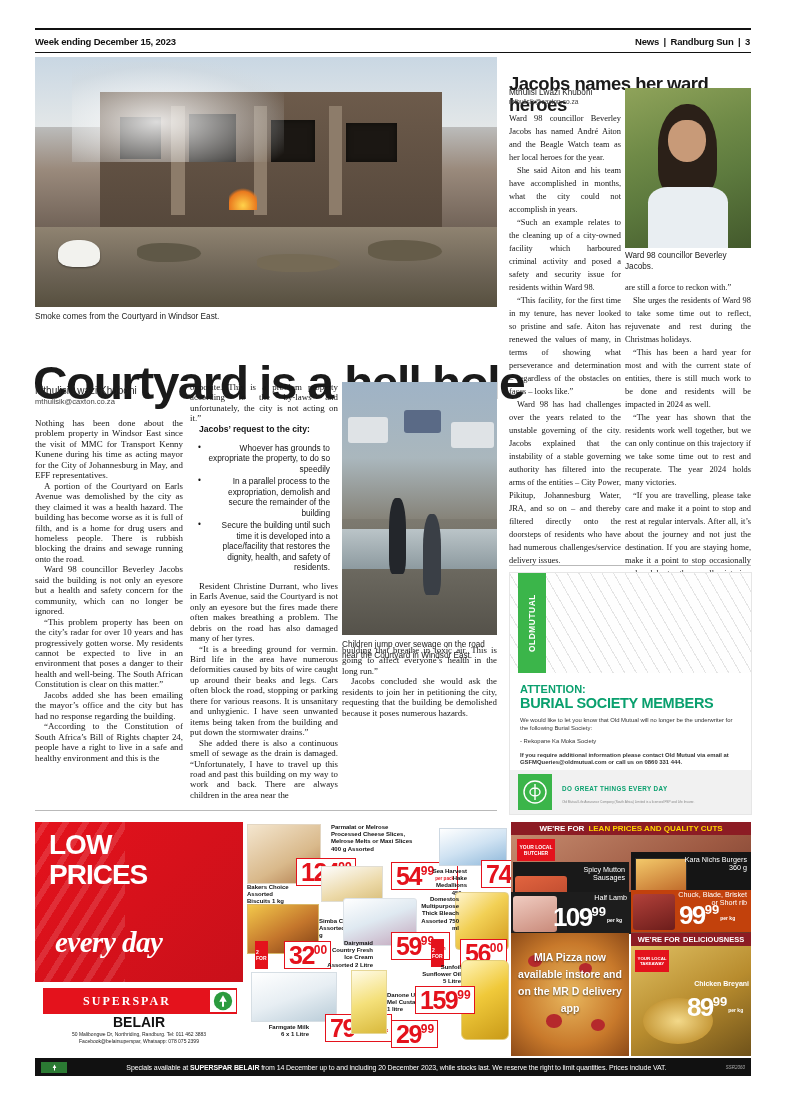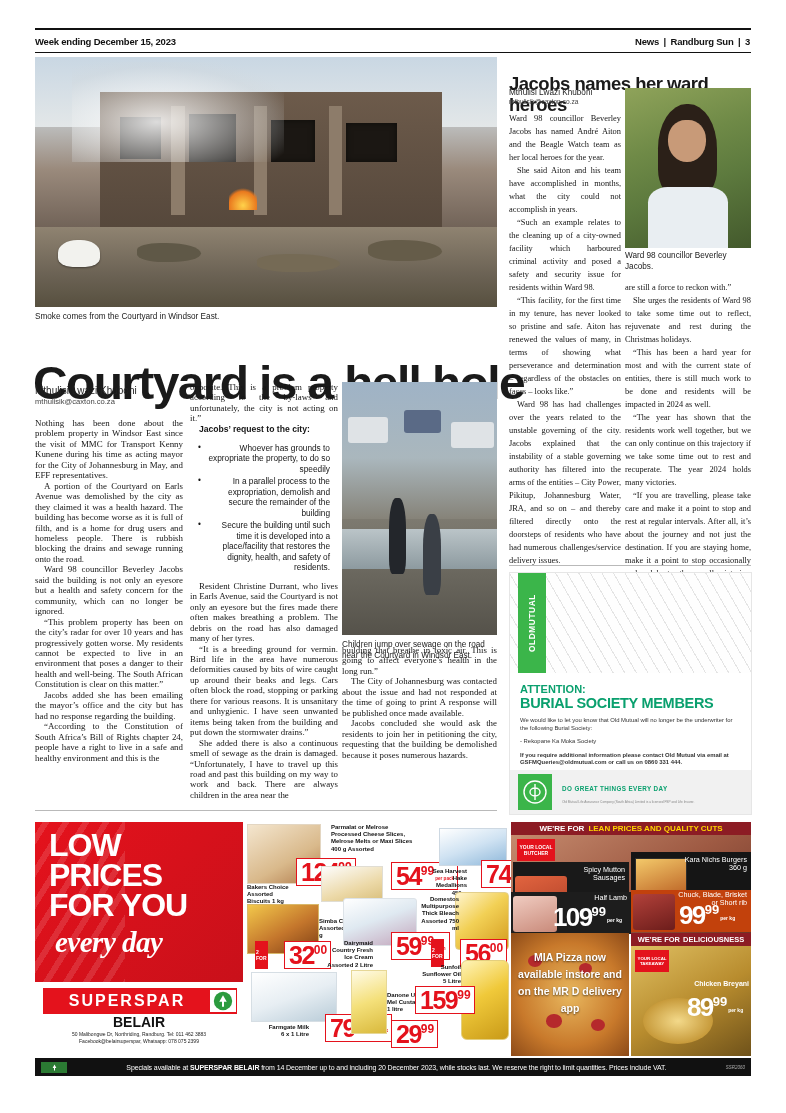--- a/index.html
+++ b/index.html
@@ -172,29 +172,29 @@
   
   .spar{position:absolute;left:35px;top:822px;width:716px;height:258px;
         background:#fff;overflow:hidden;}
   .spar-left{position:absolute;left:0;top:0;width:208px;height:234px;background:#fff;}
   .spar-red{position:relative;width:208px;height:160px;
     background:linear-gradient(135deg,#e4121c 0%,#c9101a 100%);overflow:hidden;}
   .spar-red:before{content:"";position:absolute;left:-60px;top:-20px;width:150px;height:220px;
     background:repeating-linear-gradient(-58deg, rgba(255,255,255,.12) 0 6px, rgba(255,255,255,0) 6px 17px);}
   .spar-lowtxt{position:absolute;left:14px;top:8px;width:190px;
     font-family:"Liberation Sans", sans-serif;font-weight:bold;color:#fff;
-    font-size:32px;line-height:30px;letter-spacing:-1px;}
+    font-size:28px;line-height:30px;letter-spacing:-1px;}
   .spar-every{position:absolute;left:20px;top:104px;
     font-family:"Liberation Serif", serif;font-style:italic;font-weight:bold;
     color:#fff;font-size:29px;letter-spacing:-0.5px;}
   .spar-logo{position:absolute;left:8px;top:166px;width:192px;height:24px;
     background:#e4121c;border:1.5px solid #e4121c;display:flex;align-items:center;}
   .spar-logo .word{flex:1;height:100%;display:flex;align-items:center;justify-content:center;
-    font-family:Liberation Sans, sans-serif;font-weight:bold;color:#fff;
-    font-size:16px;letter-spacing:2px;}
+    font-family:Liberation Serif, serif;font-weight:bold;color:#fff;
+    font-size:12px;letter-spacing:2px;}
   .spar-logo .tree{width:26px;height:22px;background:#fff;display:flex;align-items:center;justify-content:center;}
   .spar-logo .tree svg{width:20px;height:20px;}
   .spar-belair{position:absolute;left:8px;top:192px;width:192px;text-align:center;
     font-family:"Liberation Sans", sans-serif;font-weight:bold;font-size:14px;color:#111;}
   .spar-addr{position:absolute;left:4px;top:209px;width:200px;text-align:center;
     font-family:"Liberation Sans", sans-serif;font-size:5px;line-height:7px;color:#222;}
 
   .spar-mid{position:absolute;left:212px;top:0;width:260px;height:234px;background:#fff;}
   .spar-right{position:absolute;left:476px;top:0;width:240px;height:234px;overflow:hidden;}
 
@@ -332,21 +332,20 @@
     <div class="mid-car" style="left:70%;top:16%;width:28%;height:10%;"></div>
     <div class="mid-road"></div>
     <div class="mid-water"></div>
     <div class="mid-kid" style="left:30%;top:46%;width:11%;height:30%;"></div>
     <div class="mid-kid" style="left:52%;top:52%;width:12%;height:32%;background:#3a3f46;"></div>
   </div>
   <div class="caption cap-mid">Children jump over sewage on the road near the Courtyard in Windsor East.</div>
 
   <div class="col c3">
     <p class="noind">building that breathe in toxic air. This is going to affect everyone’s health in the long run.”</p>
-    <p>The City of Johannesburg was contacted about the issue and had not responded at the time of going to print A response will be published once made available.</p>
     <p>Jacobs concluded she would ask the residents to join her in petitioning the city, requesting that the building be demolished because it poses numerous hazards.</p>
   </div>
 
   <div class="hr-left"></div>
   <div class="hr-right"></div>
 
   <h2 class="side-head">Jacobs names her ward heroes</h2>
   <div class="side-by">
     <div class="name">Mthulisi Lwazi Khuboni</div>
     <div class="mail">mthulisik@caxton.co.za</div>
@@ -401,21 +400,20 @@
   </div>
   <div class="vstrip"></div>
 
   <div class="spar">
 
     <div class="spar-left">
       <div class="spar-red">
         <div class="spar-lowtxt">
           <div>LOW</div>
           <div>PRICES</div>
-          <div>FOR YOU</div>
         </div>
         <div class="spar-every">every day</div>
       </div>
       <div class="spar-logo">
         <div class="word">SUPERSPAR</div>
         <div class="tree">
           <svg viewBox="0 0 24 24" aria-hidden="true">
             <circle cx="12" cy="12" r="11" fill="#2b9b3e"></circle>
             <path d="M12 5 L16.5 13 L13.2 13 L13.2 19 L10.8 19 L10.8 13 L7.5 13 Z" fill="#fff"></path>
           </svg>

